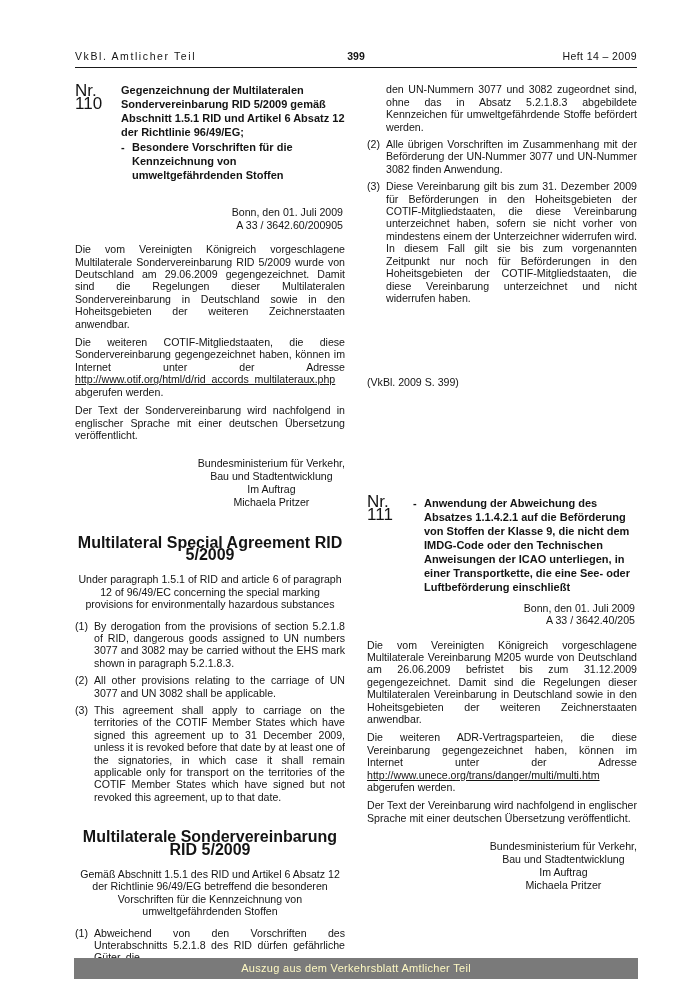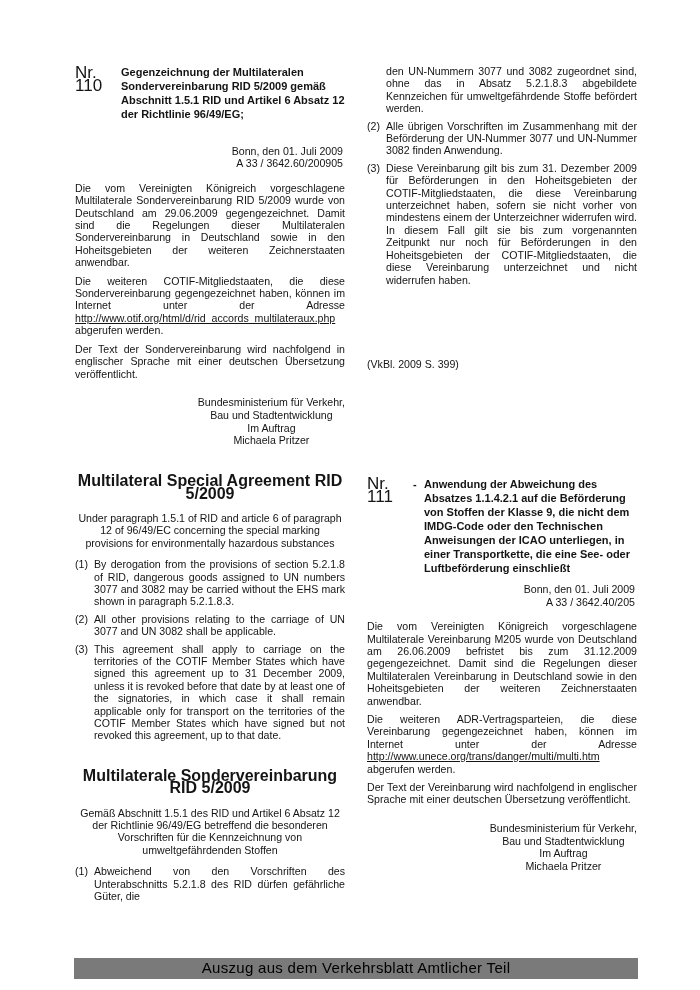--- a/index.html
+++ b/index.html
@@ -58,36 +58,42 @@
 
   .vkbl-ref { margin-top:72px; }
   .notice-111 { margin-top:106px; }
 
   
   .footer-bar {
     position:absolute; left:74px; right:62px; top:958px; height:21px;
     background:#7a7a7a;
     display:flex; align-items:center; justify-content:center;
   }
-  .footer-bar span { color:#000000; font-size:15px; letter-spacing:0.3px; }
+  .footer-bar span { color:#fef9c3; font-size:11px; letter-spacing:0.3px; }
 </style>
 </head>
 <body>
 
 <div class="page">
 
+  <header class="page-header">
+    <span class="ph-left">VkBl. Amtlicher Teil</span>
+    <span class="ph-center">399</span>
+    <span class="ph-right">Heft 14 – 2009</span>
+  </header>
 
   <div class="columns">
 
     <div class="col">
 
       <div class="notice-head">
         <div class="notice-num">Nr. 110</div>
         <div class="notice-title-wrap">
           <div>Gegenzeichnung der Multilateralen Sondervereinbarung RID 5/2009 gemäß Abschnitt 1.5.1 RID und Artikel 6 Absatz 12 der Richtlinie 96/49/EG;</div>
+          <div class="dash-item"><span class="dash">-</span><span>Besondere Vorschriften für die Kennzeichnung von umweltgefährdenden Stoffen</span></div>
         </div>
       </div>
 
       <div class="date-block">
         <div>Bonn, den 01. Juli 2009</div>
         <div>A 33 / 3642.60/200905</div>
       </div>
 
       <p class="para mt12">Die vom Vereinigten Königreich vorgeschlagene Multilaterale Sondervereinbarung RID 5/2009 wurde von Deutschland am 29.06.2009 gegengezeichnet. Damit sind die Regelungen dieser Multilateralen Sondervereinbarung in Deutschland sowie in den Hoheitsgebieten der weiteren Zeichnerstaaten anwendbar.</p>
 

